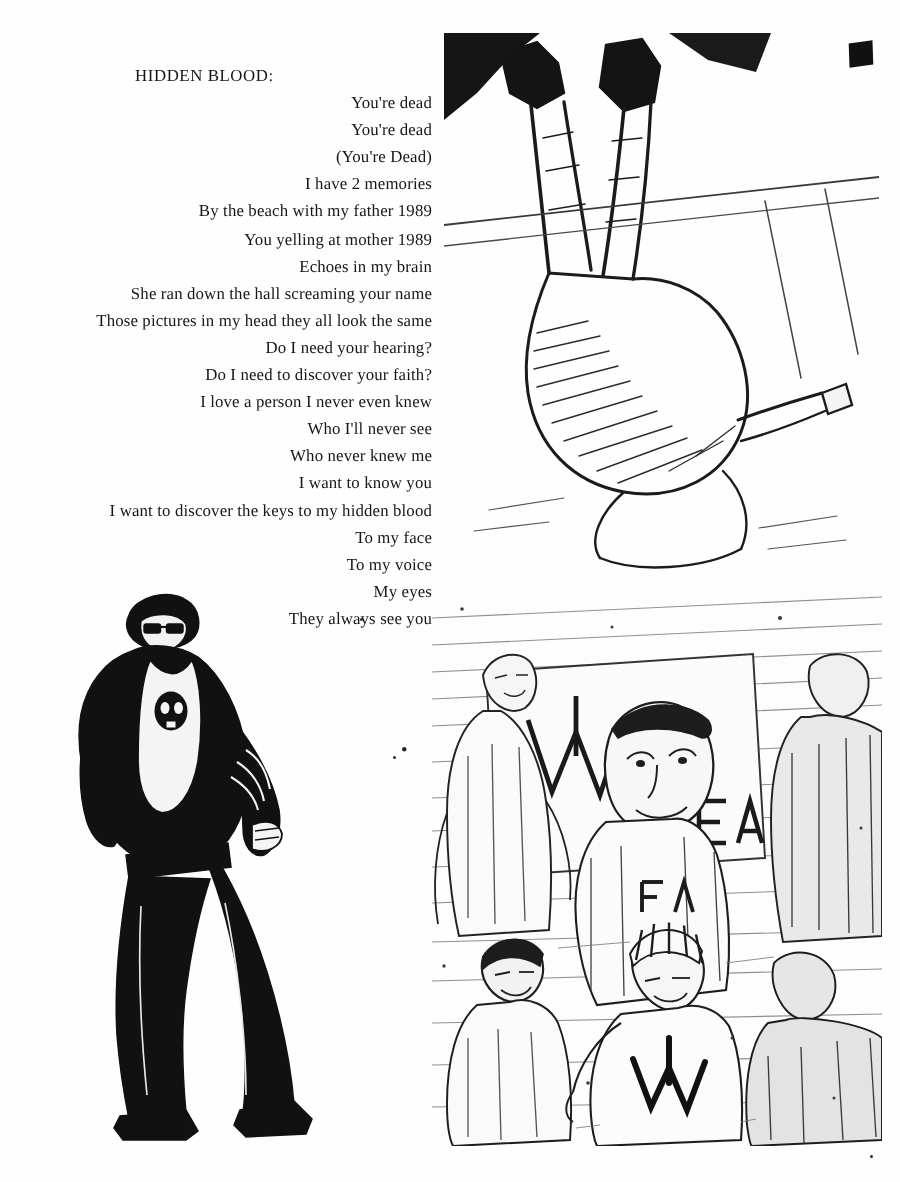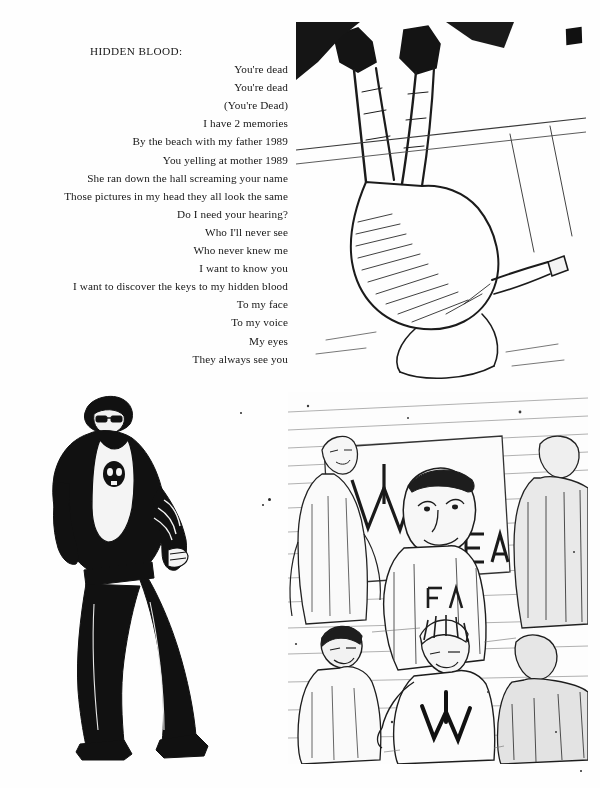--- a/index.html
+++ b/index.html
@@ -73,23 +73,26 @@
   <div id="corner-mark"></div>
 
   <div id="poem">
     <div class="line title">HIDDEN BLOOD:</div>
     <div class="line">You're dead</div>
     <div class="line">You're dead</div>
     <div class="line">(You're Dead)</div>
     <div class="line">I have 2 memories</div>
     <div class="line">By the beach with my father 1989</div>
     <div class="line">You yelling at mother 1989</div>
+    <div class="line">Echoes in my brain</div>
     <div class="line">She ran down the hall screaming your name</div>
     <div class="line">Those pictures in my head they all look the same</div>
     <div class="line">Do I need your hearing?</div>
+    <div class="line">Do I need to discover your faith?</div>
+    <div class="line">I love a person I never even knew</div>
     <div class="line">Who I'll never see</div>
     <div class="line">Who never knew me</div>
     <div class="line">I want to know you</div>
     <div class="line">I want to discover the keys to my hidden blood</div>
     <div class="line">To my face</div>
     <div class="line">To my voice</div>
     <div class="line">My eyes</div>
     <div class="line">They always see you</div>
   </div>
 

